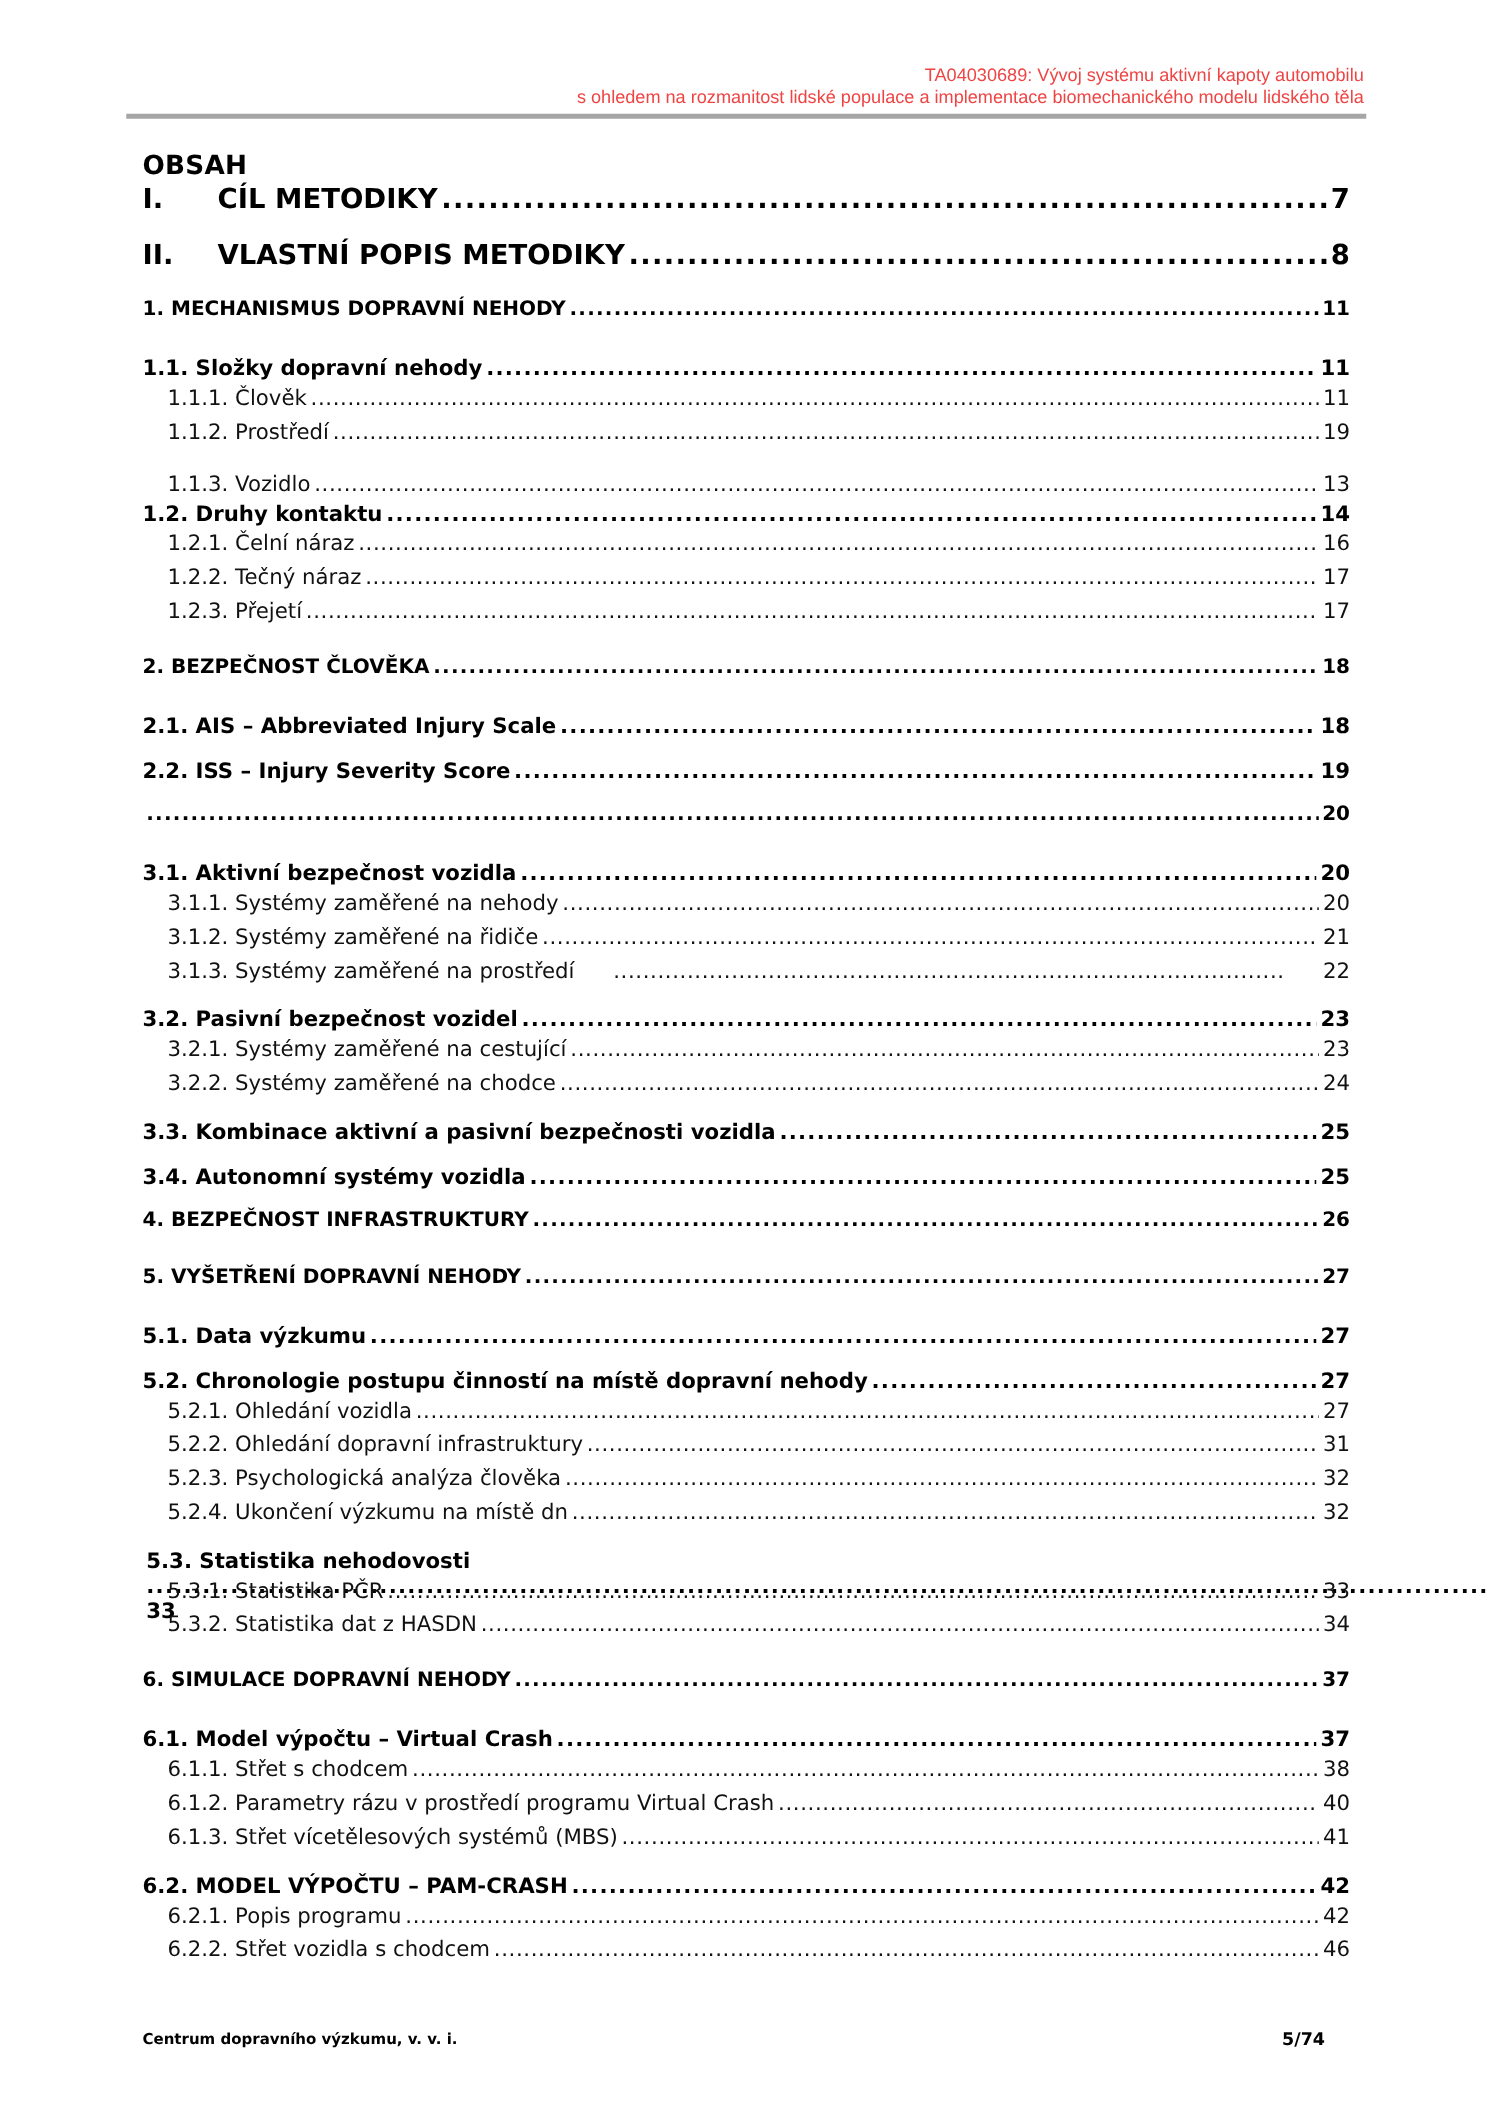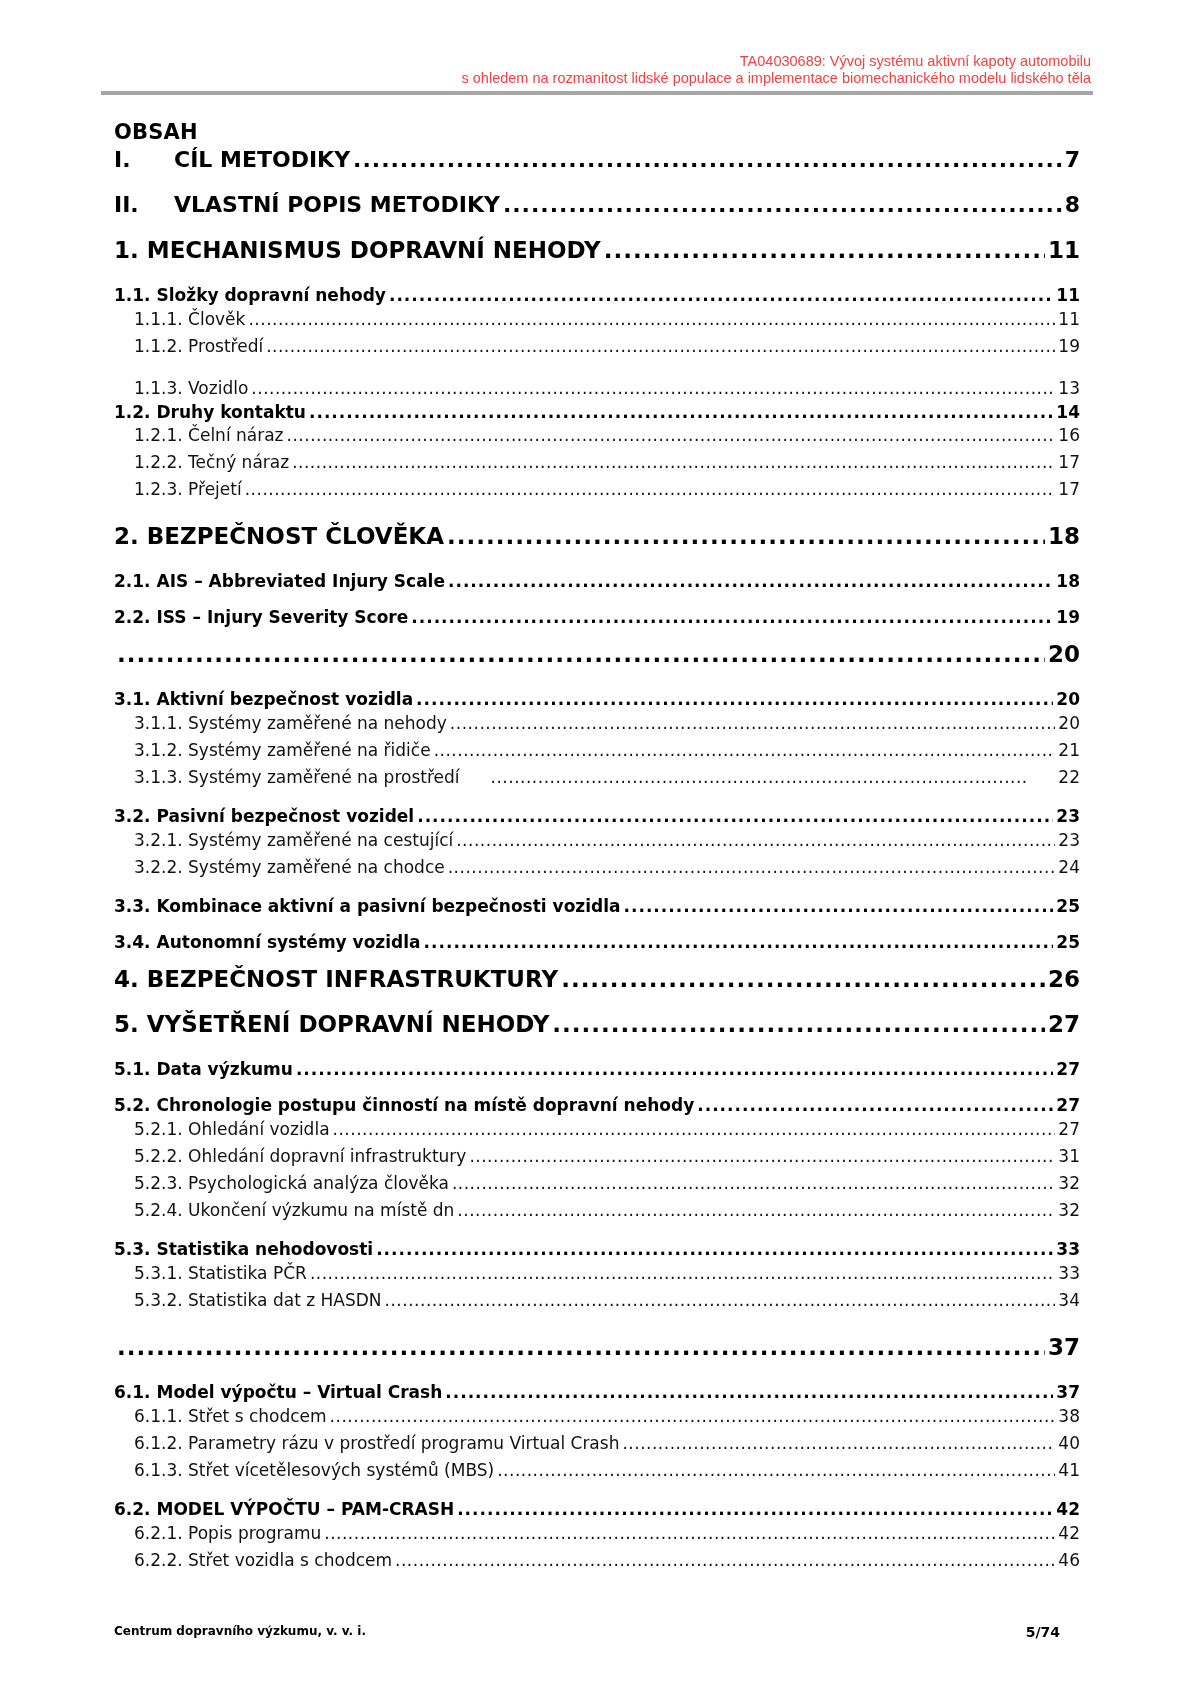--- a/index.html
+++ b/index.html
@@ -9,21 +9,21 @@
     .toc-title { position: absolute; top: 120px; left: 114px; font-weight: bold; font-size: 21px; letter-spacing: 0.2px; }
     .toc { position: absolute; left: 114px; width: 966px; top: 0; }
     .entry { position: absolute; left: 0; width: 966px; display: flex; align-items: baseline; white-space: nowrap; }
     .entry .label { flex: 0 0 auto; }
     .entry .num { flex: 0 0 auto; display: inline-block; }
     .entry .leader { flex: 1 1 auto; overflow: hidden; margin: 0 3px; }
     .entry .leader::after { content: "......................................................................................................................................................................................................................................................................................"; letter-spacing: 1px; }
     .entry .page { flex: 0 0 auto; text-align: right; }
     .lvl0 { font-weight: bold; font-size: 22px; }
     .lvl0 .num { width: 60px; }
-    .lvl1 { font-weight: bold; font-size: 23px; }
+    .lvl1 { font-weight: bold; font-size: 16px; }
     .lvl2 { font-weight: bold; font-size: 17px; }
     .lvl3 { font-weight: normal; font-size: 17px; padding-left: 20px; width: 946px; color: #111; }
     .lvl3 .leader::after { letter-spacing: 0.5px; }
     .footer-left { position: absolute; top: 1624px; left: 114px; font-weight: bold; font-size: 12px; }
     .footer-right { position: absolute; top: 1624px; right: 130px; font-weight: bold; font-size: 14px; }
   </style>
 </head>
 <body>
 
 <div class="header">
@@ -189,36 +189,37 @@
     <div class="entry lvl3" style="top: 1173px;">
       <span class="label">5.2.3. Psychologická analýza člověka</span>
       <span class="leader"></span>
       <span class="page">32</span>
     </div>
     <div class="entry lvl3" style="top: 1200px;">
       <span class="label">5.2.4. Ukončení výzkumu na místě dn</span>
       <span class="leader"></span>
       <span class="page">32</span>
     </div>
-    <div class="entry lvl2" style="top: 1239px;">
+    <div class="entry lvl2" style="top: 1239px; flex-direction: column;">
       <span class="label">5.3. Statistika nehodovosti</span>
       <span class="leader"></span>
       <span class="page">33</span>
     </div>
     <div class="entry lvl3" style="top: 1263px;">
       <span class="label">5.3.1. Statistika PČR</span>
       <span class="leader"></span>
       <span class="page">33</span>
     </div>
     <div class="entry lvl3" style="top: 1290px;">
       <span class="label">5.3.2. Statistika dat z HASDN</span>
       <span class="leader"></span>
       <span class="page">34</span>
     </div>
     <div class="entry lvl1" style="top: 1334px;">
+      <span class="label">6. SIMULACE DOPRAVNÍ NEHODY</span>
       <span class="leader"></span>
       <span class="page">37</span>
     </div>
     <div class="entry lvl2" style="top: 1382px;">
       <span class="label">6.1. Model výpočtu – Virtual Crash</span>
       <span class="leader"></span>
       <span class="page">37</span>
     </div>
     <div class="entry lvl3" style="top: 1406px;">
       <span class="label">6.1.1. Střet s chodcem</span>

